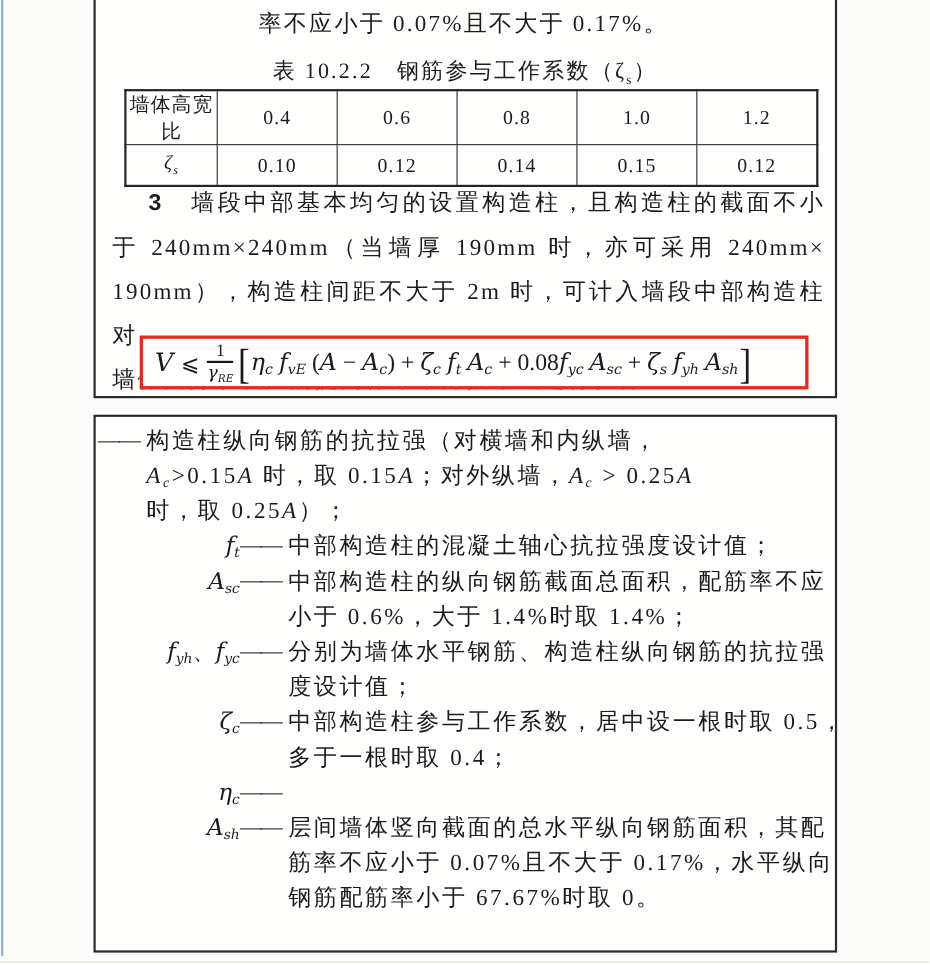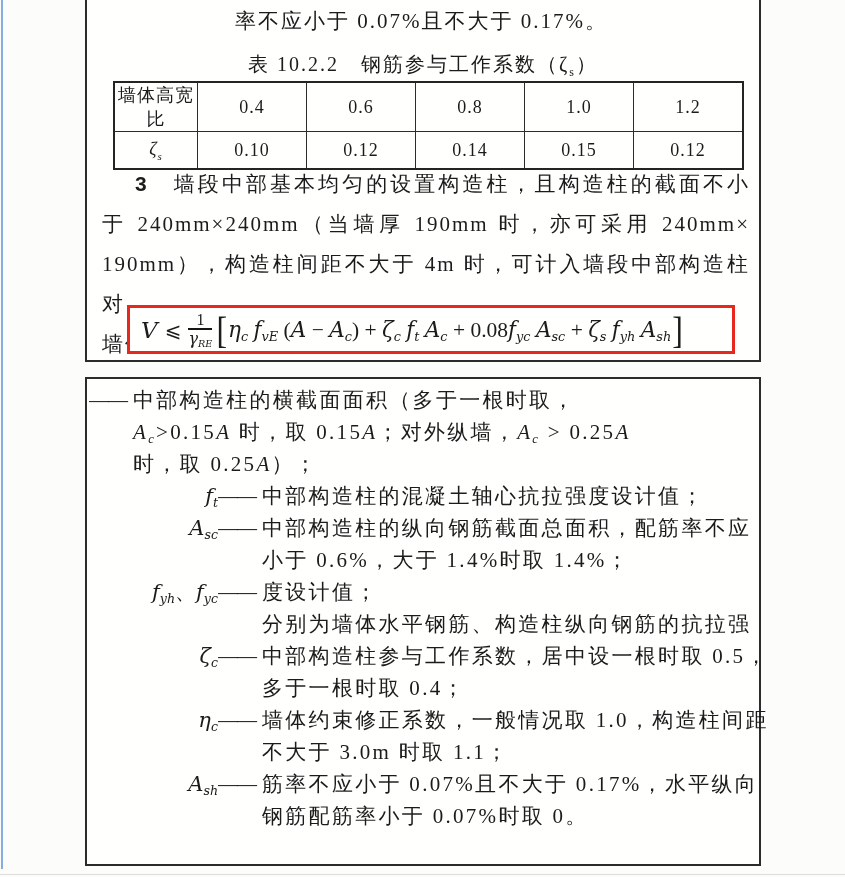--- a/index.html
+++ b/index.html
@@ -85,21 +85,21 @@
             <td>0.12</td>
             <td>0.14</td>
             <td>0.15</td>
             <td>0.12</td>
           </tr>
         </tbody>
     </table>
     <div class="clause">
         <div class="cl-line first j"><b>3</b>　<span>墙段中部基本均匀的设置构造柱，且构造柱的截面不小</span></div>
         <div class="cl-line j">于 240mm×240mm（当墙厚 190mm 时，亦可采用 240mm×</div>
-        <div class="cl-line j">190mm），构造柱间距不大于 4m 时，可计入墙段中部构造柱对</div>
+        <div class="cl-line j">190mm），构造柱间距不大于 2m 时，可计入墙段中部构造柱对</div>
         <div class="cl-line">墙体受剪承载力的提高作用，并按下式进行验算：</div>
       </div>
 
     <div class="formula-box">
       <div class="formula">
         <span class="f-var v"><i class="v">V</i></span>
         <span class="f-rel">⩽</span>
         <span class="frac">
           <span class="num">1</span>
           <span class="bar"></span>
@@ -110,21 +110,21 @@
         <span class="bracket">]</span>
       </div>
     </div>
   </section>
 
   <section class="box lower">
     <div class="defs">
         <div class="def-row">
           <div class="def-dash">——</div>
           <div class="def-text">
-            <div class="def-line">中部构造柱的横截面面积（多于一根时取，</div>
+            <div class="def-line">构造柱纵向钢筋的抗拉强（对横墙和内纵墙，</div>
             <div class="def-line"><i class="v">A<sub>c</sub></i>&gt;0.15<i class="v">A</i> 时，取 0.15<i class="v">A</i>；对外纵墙，<i class="v">A<sub>c</sub></i> &gt; 0.25<i class="v">A</i></div>
             <div class="def-line">时，取 0.25<i class="v">A</i>）；</div>
           </div>
         </div>
         <div class="def-row">
           <div class="def-sym"><span><i class="v">f<sub>t</sub></i></span></div>
           <div class="def-dash">——</div>
           <div class="def-text">
             <div class="def-line">中部构造柱的混凝土轴心抗拉强度设计值；</div>
           </div>
@@ -134,45 +134,42 @@
           <div class="def-dash">——</div>
           <div class="def-text">
             <div class="def-line">中部构造柱的纵向钢筋截面总面积，配筋率不应</div>
             <div class="def-line">小于 0.6%，大于 1.4%时取 1.4%；</div>
           </div>
         </div>
         <div class="def-row">
           <div class="def-sym"><span><i class="v">f<sub>yh</sub></i>、<i class="v">f<sub>yc</sub></i></span></div>
           <div class="def-dash">——</div>
           <div class="def-text">
+            <div class="def-line">分别为墙体水平钢筋、构造柱纵向钢筋的抗拉强</div>
             <div class="def-line">度设计值；</div>
-            <div class="def-line">分别为墙体水平钢筋、构造柱纵向钢筋的抗拉强</div>
           </div>
         </div>
         <div class="def-row">
           <div class="def-sym"><span><i class="v">ζ<sub>c</sub></i></span></div>
           <div class="def-dash">——</div>
           <div class="def-text">
             <div class="def-line">中部构造柱参与工作系数，居中设一根时取 0.5，</div>
             <div class="def-line">多于一根时取 0.4；</div>
           </div>
         </div>
         <div class="def-row">
           <div class="def-sym"><span><i class="v">η<sub>c</sub></i></span></div>
           <div class="def-dash">——</div>
-          <div class="def-text">
-            <div class="def-line">墙体约束修正系数，一般情况取 1.0，构造柱间距</div>
-            <div class="def-line">不大于 3.0m 时取 1.1；</div>
-          </div>
         </div>
         <div class="def-row">
           <div class="def-sym"><span><i class="v">A<sub>sh</sub></i></span></div>
           <div class="def-dash">——</div>
           <div class="def-text">
+            <div class="def-line">层间墙体竖向截面的总水平纵向钢筋面积，其配</div>
             <div class="def-line">筋率不应小于 0.07%且不大于 0.17%，水平纵向</div>
-            <div class="def-line">钢筋配筋率小于 0.07%时取 0。</div>
+            <div class="def-line">钢筋配筋率小于 67.67%时取 0。</div>
           </div>
         </div>
       </div>
   </section>
 
   <div class="bottom-rule"></div>
 </div>
 
 </body></html>

